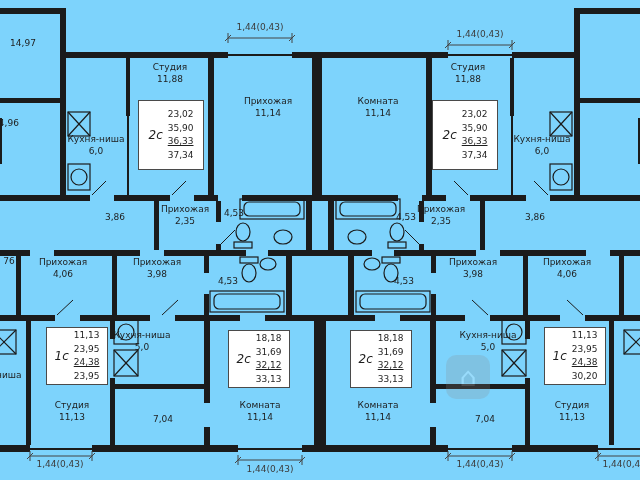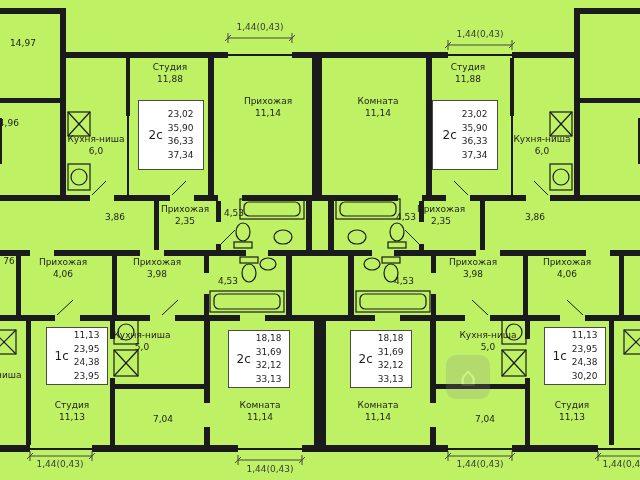--- a/index.html
+++ b/index.html
@@ -1,30 +1,30 @@
 <!DOCTYPE html>
 <html><head>
 <meta charset="utf-8">
 <style>
   html,body{margin:0;padding:0;background:#fff;}
   #plan{
-    position:relative;width:640px;height:480px;overflow:hidden;background:#bef264;
+    position:relative;width:640px;height:480px;overflow:hidden;background:#7dd3fc;
     font-family:"DejaVu Sans", sans-serif;color:#1e1e1e;
   }
   svg{position:absolute;left:0;top:0;}
   .lbl{position:absolute;font-size:9px;line-height:1.3;text-align:center;color:#1e1e1e;}
   .lbl .rn,.lbl .ra{display:block;}
   .dim{font-size:9px;color:#3c3c3c;white-space:nowrap;}
   .aptbox{
     position:absolute;background:#fff;border:1px solid #4a4a4a;
     display:flex;align-items:center;justify-content:center;gap:5px;box-sizing:border-box;
   }
-  .apt-type{font-size:12px;}
+  .apt-type{font-size:12px;font-style:italic;}
   .apt-areas{display:flex;flex-direction:column;font-size:9px;line-height:1.5;text-align:right;}
-  .apt-areas .u{}
+  .apt-areas .u{text-decoration:underline;}
   .watermark{
     position:absolute;left:432px;top:352px;width:72px;height:50px;opacity:.22;
     display:flex;align-items:center;justify-content:center;
   }
   .wm-badge{
     width:44px;height:44px;border-radius:10px;background:#8a8a8a;color:#fff;
     display:flex;align-items:center;justify-content:center;font-size:26px;
   }
 </style>
 </head>

